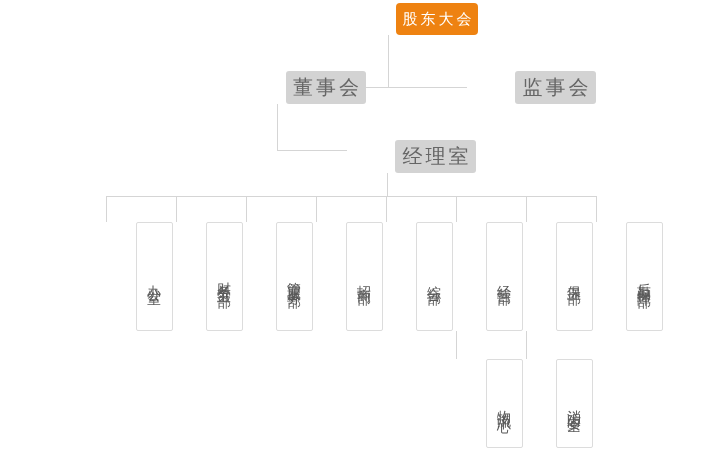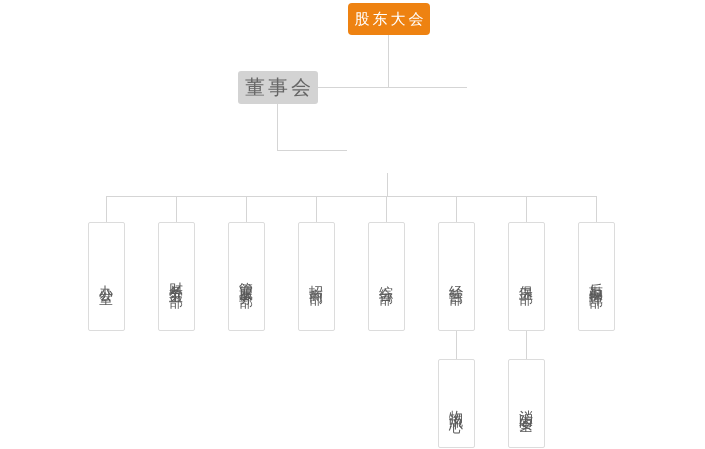--- a/index.html
+++ b/index.html
@@ -17,20 +17,21 @@
   
   .ln { position: absolute; background: #d5d5d5; }
   .ln.v { width: 1px; }
   .ln.h { height: 1px; }
   
   .node {
     position: absolute;
     display: flex;
     align-items: center;
     justify-content: center;
+    margin-left: 48px;
   }
   .node.root {
     background: #ee8211;
     color: #ffffff;
     border-radius: 4px;
     font-size: 15px;
   }
   .node.committee {
     background: #d3d3d3;
     color: #666666;
@@ -81,21 +82,27 @@
   <div class="ln v" style="left:456px;top:331px;height:28px"></div>
   <div class="ln v" style="left:526px;top:331px;height:28px"></div>
 
   <div class="node root" style="left:348px;top:3px;width:82px;height:32px">
     <span class="t">股东大会</span>
   </div>
 
   <div class="node committee" style="left:238px;top:71px;width:80px;height:33px">
     <span class="t">董事会</span>
   </div>
+  <div class="node committee" style="left:467px;top:71px;width:81px;height:33px">
+    <span class="t">监事会</span>
+  </div>
 
+  <div class="node committee" style="left:347px;top:140px;width:81px;height:33px">
+    <span class="t">经理室</span>
+  </div>
 
   <div class="node dept" style="left:88px">
     <span class="vt">办公室</span>
   </div>
   <div class="node dept" style="left:158px">
     <span class="vt">财务劳工部</span>
   </div>
   <div class="node dept" style="left:228px">
     <span class="vt">管理服务部</span>
   </div>

